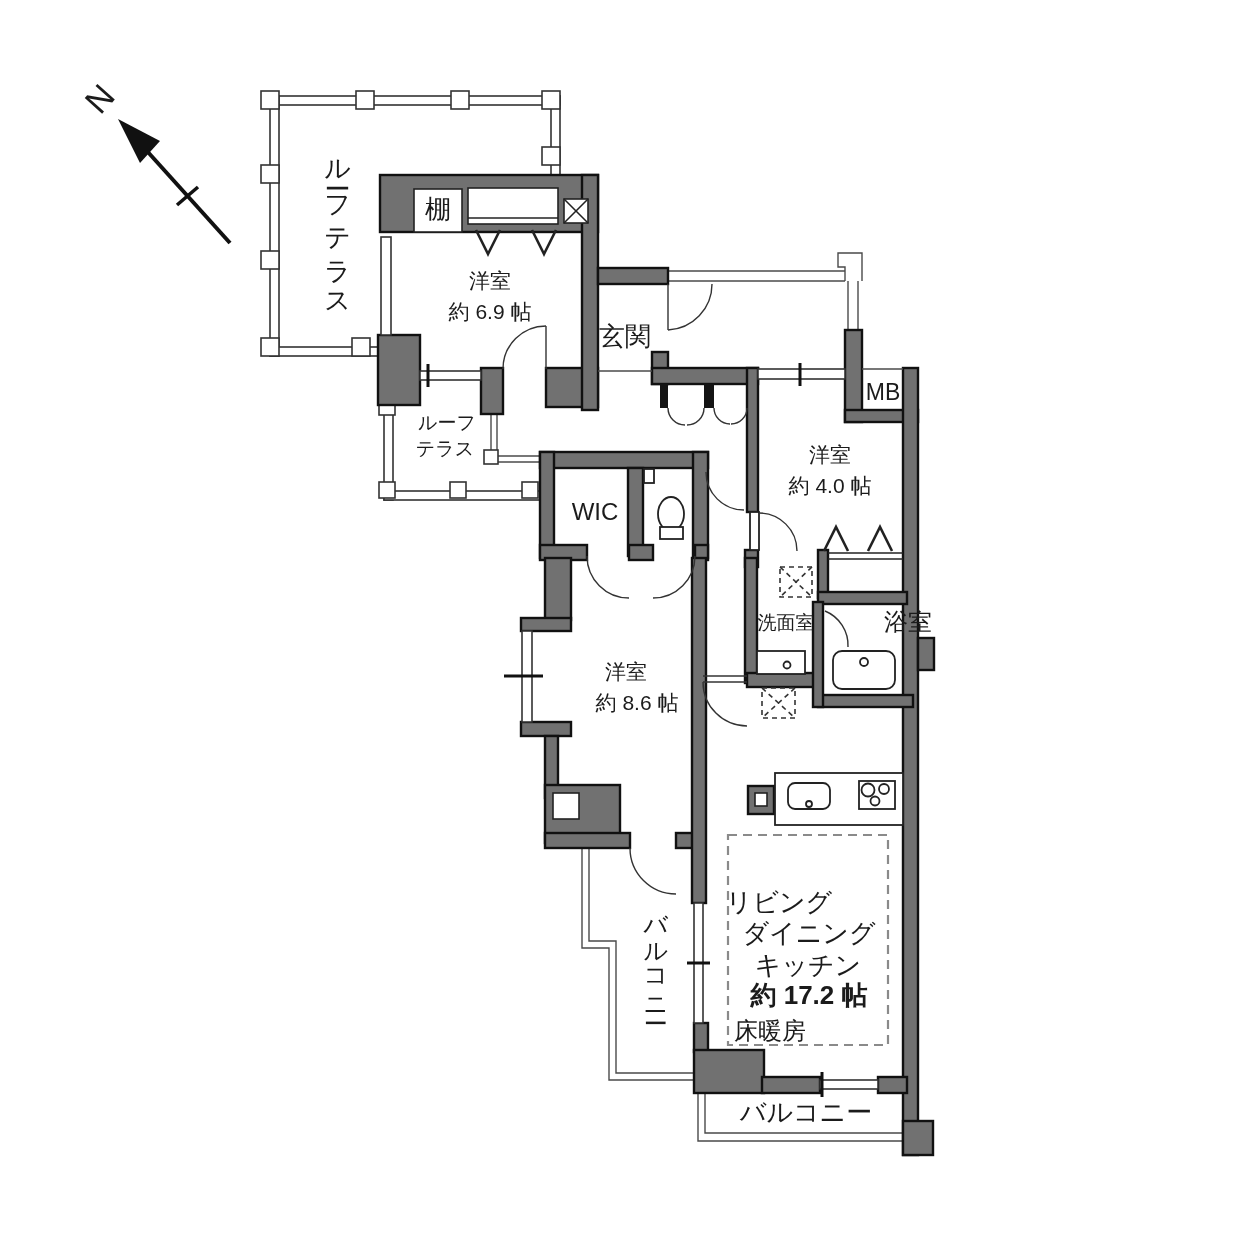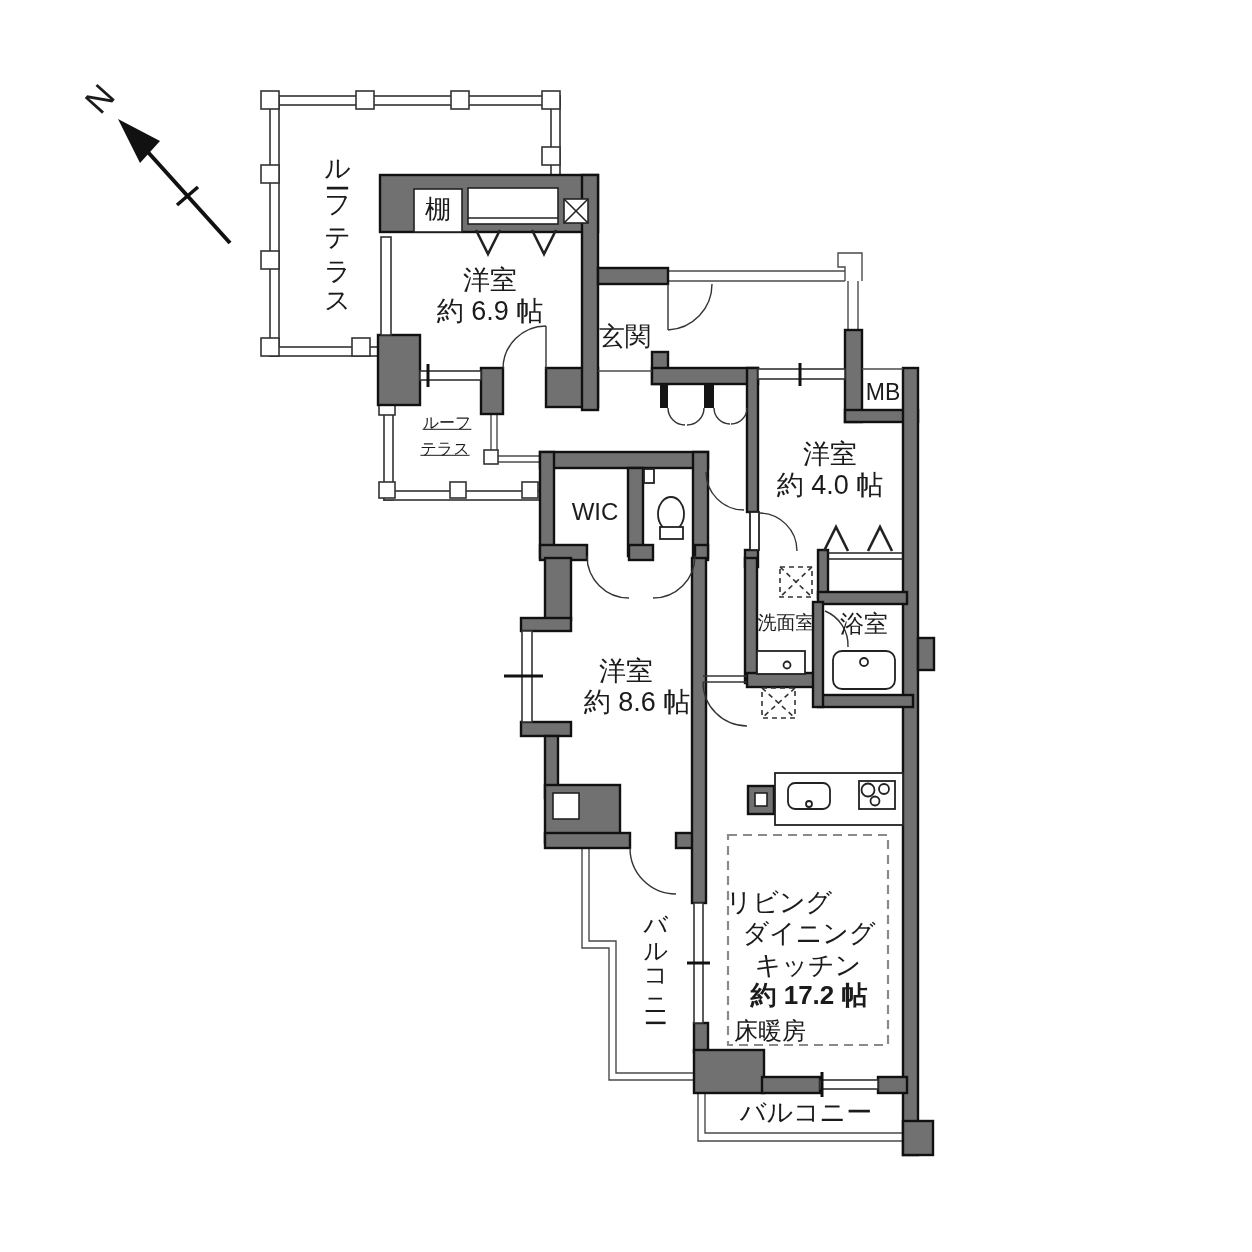--- a/index.html
+++ b/index.html
@@ -3,24 +3,24 @@
 <meta charset="utf-8">
 <style>
   html,body{margin:0;padding:0;background:#fff;}
   .stage{position:relative;width:1252px;height:1252px;background:#fff;overflow:hidden;
          font-family:"Liberation Sans","DejaVu Sans",sans-serif;color:#1b1b1b;}
   .stage svg{position:absolute;left:0;top:0;}
   .lbl{position:absolute;transform:translate(-50%,-50%);white-space:nowrap;
        text-align:center;color:#1b1b1b;line-height:1.15;}
   .v{writing-mode:vertical-rl;}
   .f26{font-size:26px;}
-  .f27{font-size:27px;}
+  .f27{font-size:21px;}
   .f25{font-size:24px;}
   .f23{font-size:23px;}
-  .f21{font-size:16px;text-decoration:underline;}
+  .f21{font-size:19px;}
   .f19{font-size:19px;text-align:right;}
   .rt1{font-size:26px;letter-spacing:3px;}
   .bal-w{font-size:24px;letter-spacing:1px;}
   .north-n{font-size:34px;transform:translate(-50%,-50%) rotate(-48deg);}
   
   .w{fill:#717171;stroke:#111;stroke-width:2.4;}
   .hb{fill:#141414;stroke:none;}
   .c{fill:#fff;stroke:#222;stroke-width:1.6;}
   .f{fill:#fff;stroke:#222;stroke-width:1.8;}
   .r{fill:#fff;stroke:#333;stroke-width:1.6;}
@@ -254,21 +254,21 @@
   <div class="lbl f27" style="left:830px;top:455px;">洋室</div>
   <div class="lbl f27" style="left:830px;top:486px;">約 4.0 帖</div>
 
   <div class="lbl f21" style="left:447px;top:423px;">ルーフ</div>
   <div class="lbl f21" style="left:445px;top:449px;text-align:right;">テラス</div>
 
   <div class="lbl f25" style="left:595px;top:512px;">WIC</div>
 
   <div class="lbl f19" style="left:786px;top:623px;">洗面室</div>
 
-  <div class="lbl f25" style="left:864px;top:624px;">浴室</div>
+  <div class="lbl f25" style="left:908px;top:624px;font-family:Liberation Mono, monospace;">浴室</div>
 
   <div class="lbl f27" style="left:626px;top:672px;">洋室</div>
   <div class="lbl f27" style="left:625px;top:703px;margin-left:12px;">約 8.6 帖</div>
 
   <div class="lbl v bal-w" style="left:656px;top:955px;">バルコニー</div>
 
   <div class="lbl f26" style="left:771px;top:903px;margin-left:8px;">リビング</div>
   <div class="lbl f26" style="left:809px;top:934px;">ダイニング</div>
   <div class="lbl f26" style="left:808px;top:966px;">キッチン</div>
   <div class="lbl f26" style="left:809px;top:996px;font-weight:bold;">約 17.2 帖</div>

